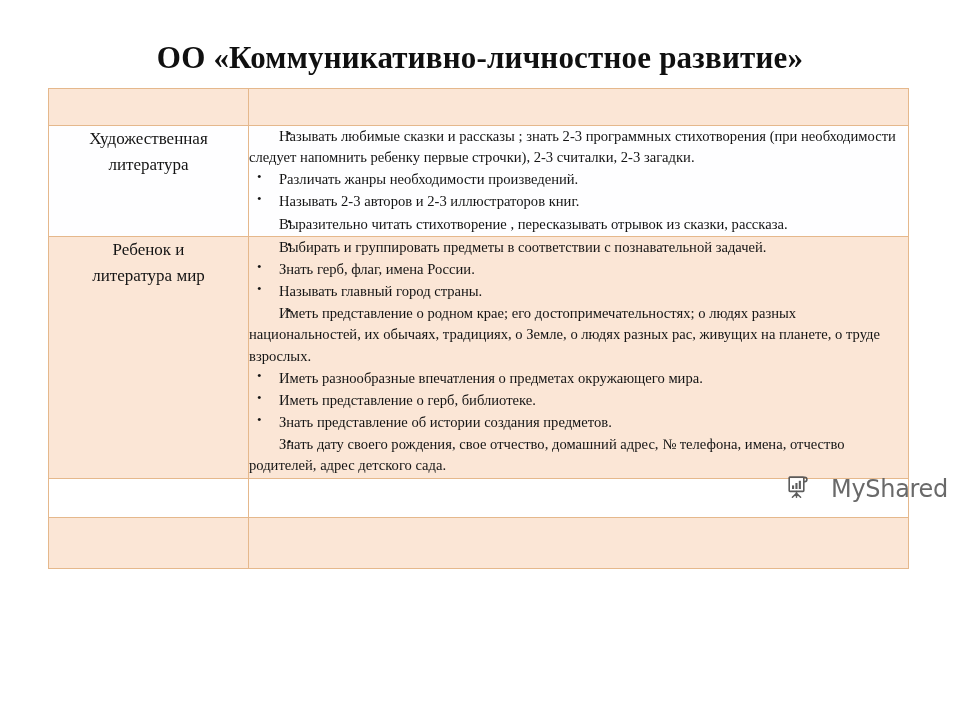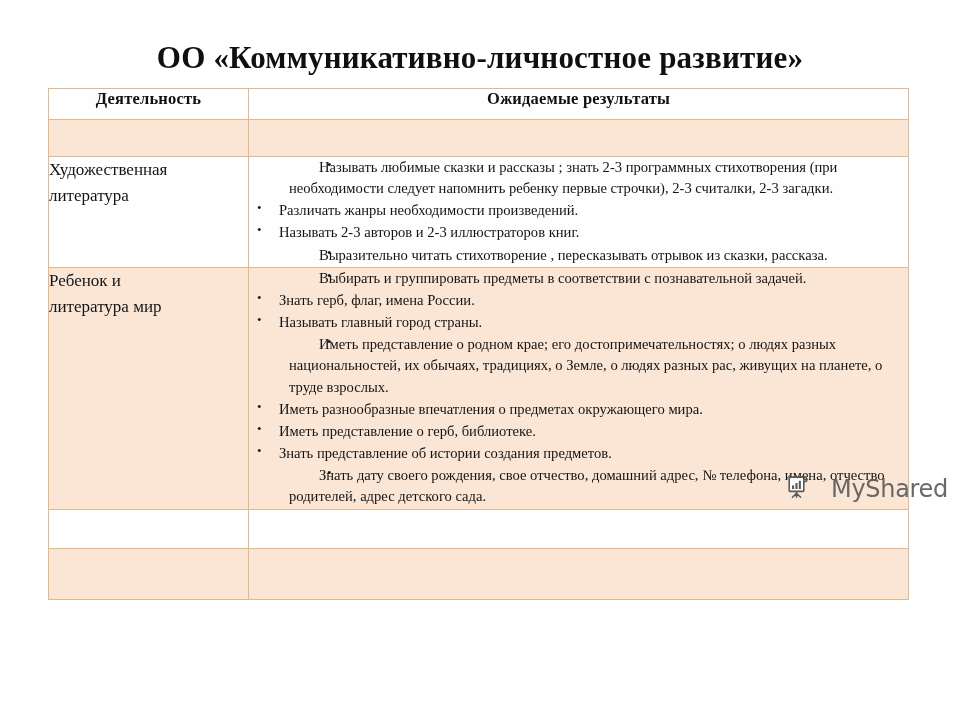--- a/index.html
+++ b/index.html
@@ -80,21 +80,21 @@
   .row-spacer td {
     background: #fbe6d6;
     height: 36px;
   }
 
   
   .row-lit td   { background: #fefeff; }
   .row-world td { background: #fbe6d6; }
 
   .left-cell {
-    text-align: left;
+    text-align: center;
     vertical-align: middle;
     padding: 4px 8px;
   }
   .left-cell .lc-line {
     font-size: 17px;
     line-height: 1.55;
     color: #141414;
     display: block;
   }
 
@@ -121,21 +121,20 @@
     position: absolute;
     left: 8px;
     top: -1px;
     font-size: 13px;
     color: #141414;
   }
   
   ul.bullets li.flush-wrap {
     padding-left: 0;
     text-indent: 30px;
-    margin-left: 40px;
   }
   ul.bullets li.flush-wrap::before {
     left: 8px;
   }
 
   
   .row-blank-white td { background: #ffffff; height: 38px; }
   .row-blank-peach td { background: #fbe6d6; height: 50px; }
 
   
@@ -165,28 +164,20 @@
   <div class="slide-title">ОО «Коммуникативно-личностное развитие»</div>
 
   <div class="table-wrap">
     <table class="main-table">
       <colgroup>
         <col class="col-activity">
         <col class="col-results">
       </colgroup>
       <tbody>
 
-        <tr class="row-head">
-          <td>
-            <span class="head-label">Деятельность</span>
-          </td>
-          <td>
-            <span class="head-label">Ожидаемые результаты</span>
-          </td>
-        </tr>
 
         <tr class="row-spacer">
           <td></td>
           <td></td>
         </tr>
 
         <tr class="row-lit">
           <td class="left-cell">
             <span class="lc-line">Художественная</span>
             <span class="lc-line">литература</span>

